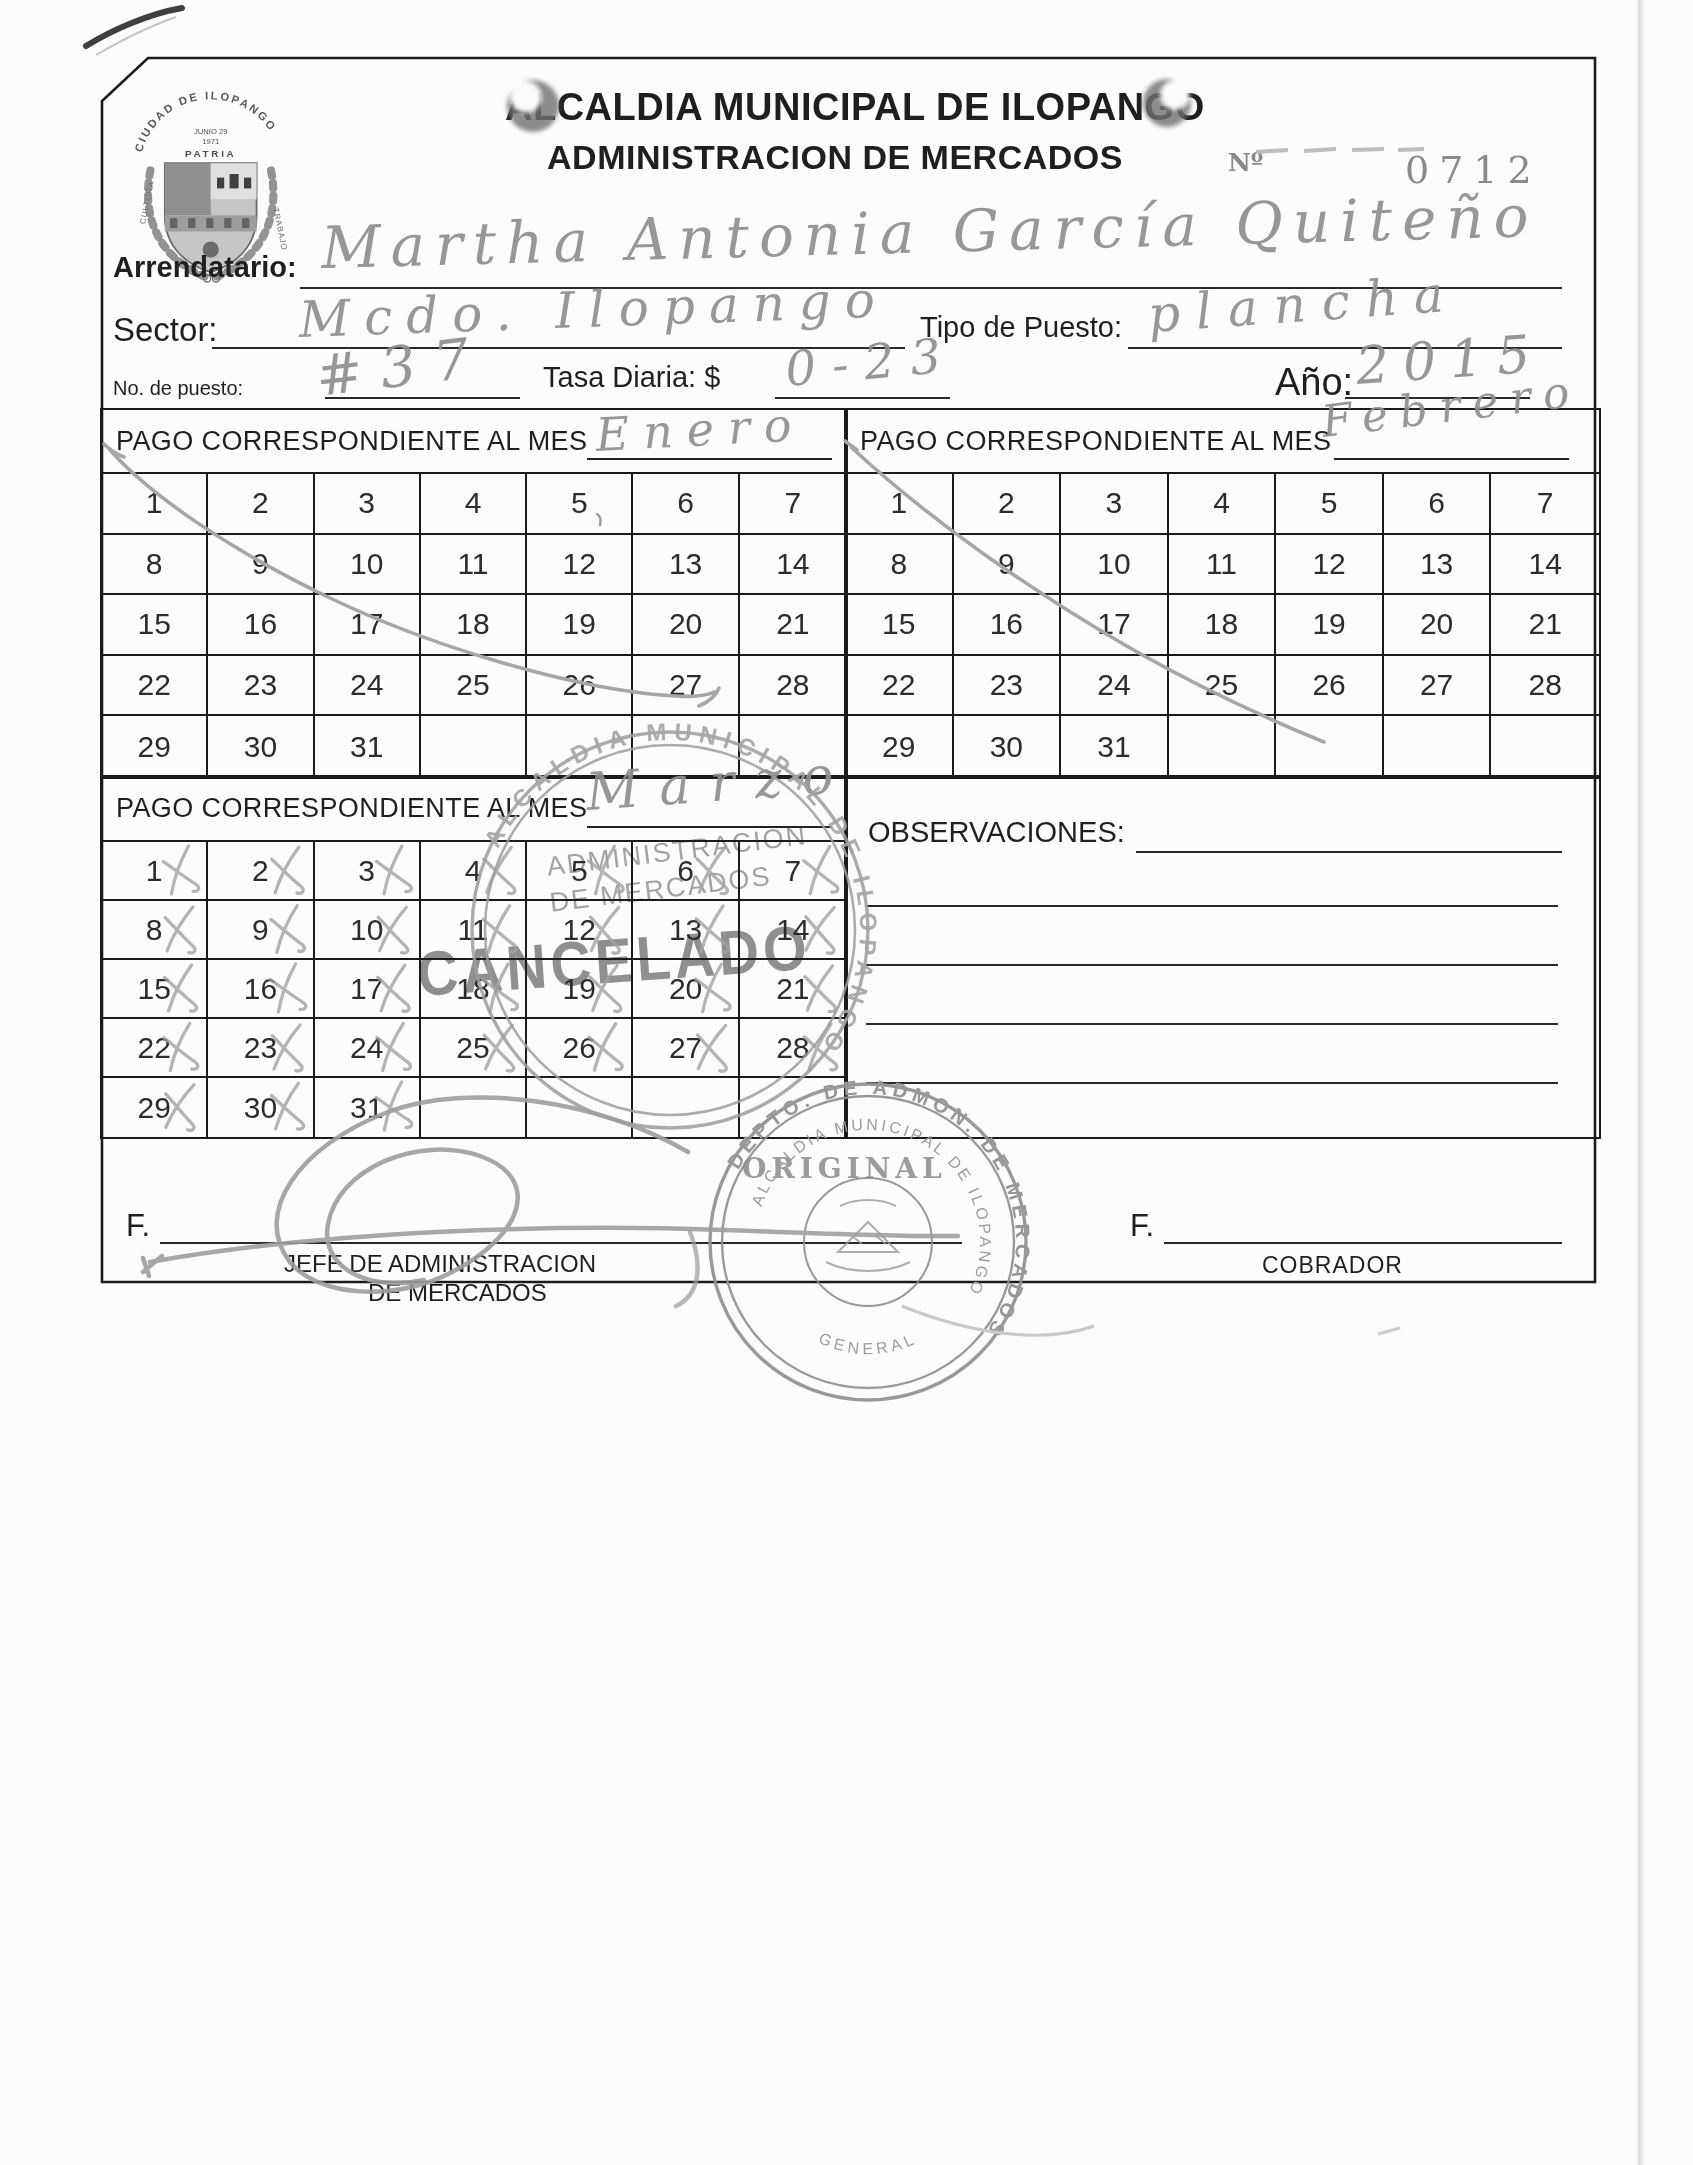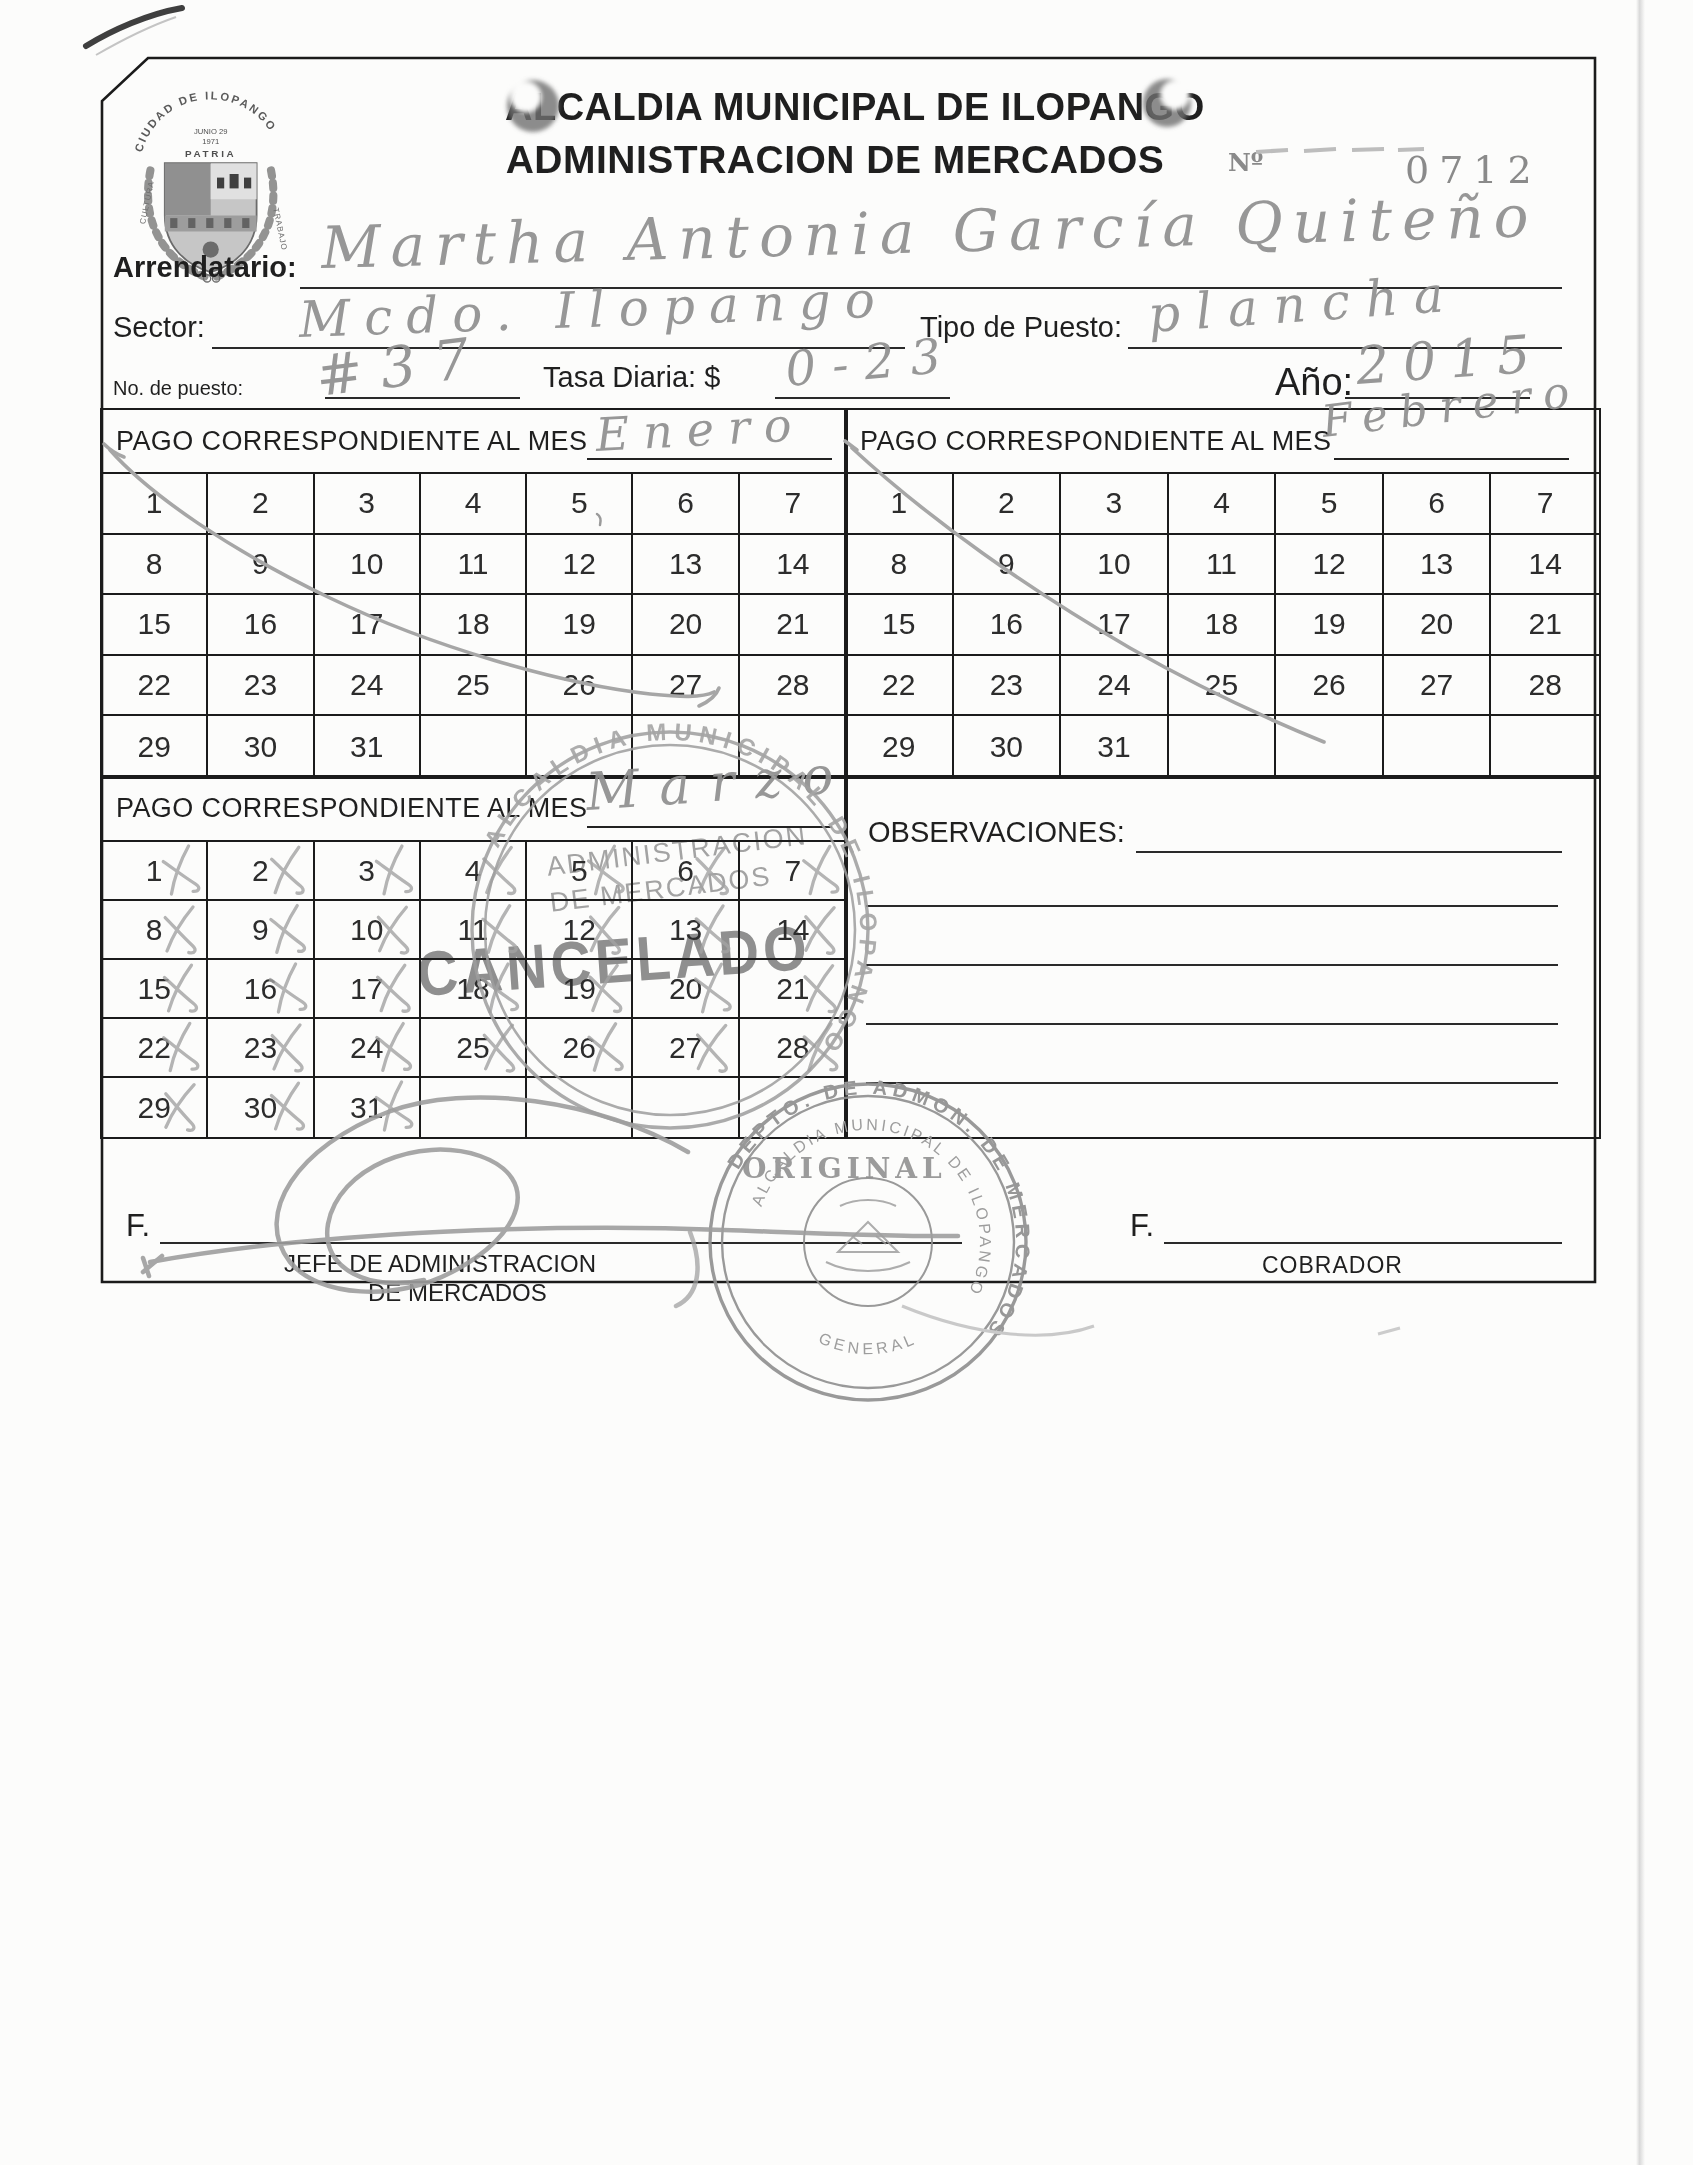--- a/index.html
+++ b/index.html
@@ -76,29 +76,29 @@
       <circle cx="103" cy="206" r="9" fill="#5a5a5a" opacity=".85"></circle>
       <path d="M 36,118 C 26,168 44,214 96,236" fill="none" stroke="#787878" stroke-width="9" stroke-dasharray="6 8" stroke-linecap="round" opacity=".8"></path>
       <path d="M 170,118 C 180,168 162,214 110,236" fill="none" stroke="#787878" stroke-width="9" stroke-dasharray="6 8" stroke-linecap="round" opacity=".8"></path>
       <text transform="rotate(-78 30 178)" x="30" y="178" font-size="9" letter-spacing="1" fill="#6e6e6e">CULTURA</text>
       <text transform="rotate(78 176 178)" x="158" y="178" font-size="9" letter-spacing="1" fill="#6e6e6e">TRABAJO</text>
       <circle cx="99" cy="238" r="4" fill="none" stroke="#6b6b6b" stroke-width="1.5"></circle>
       <circle cx="109" cy="238" r="4" fill="none" stroke="#6b6b6b" stroke-width="1.5"></circle>
     </svg>
 
     <div class="plabel" style="left:505px;top:86px;width:660px;text-align:center;font-size:38px;font-weight:700;letter-spacing:.5px;">ALCALDIA MUNICIPAL DE ILOPANGO</div>
-    <div class="plabel" style="left:505px;top:138px;width:660px;text-align:center;font-size:39px;font-weight:700;letter-spacing:.5px;">ADMINISTRACION DE MERCADOS</div>
+    <div class="plabel" style="left:505px;top:138px;width:660px;text-align:center;font-size:34px;font-weight:700;letter-spacing:.5px;">ADMINISTRACION DE MERCADOS</div>
 
     <div class="numero" style="left:1228px;top:148px;font-size:25px;font-weight:600;">Nº</div>
     <div class="numero" style="left:1405px;top:148px;font-size:38px;letter-spacing:10px;">0712</div>
 
     <div class="plabel" style="left:113px;top:251px;font-size:29px;font-weight:bold;">Arrendatario:</div>
     <div class="fline" style="left:300px;top:287px;width:1262px;"></div>
 
-    <div class="plabel" style="left:113px;top:311px;font-size:29px;">Sector:</div>
+    <div class="plabel" style="left:113px;top:311px;font-size:33px;">Sector:</div>
     <div class="fline" style="left:212px;top:347px;width:693px;"></div>
     <div class="plabel" style="left:920px;top:311px;font-size:29px;">Tipo de Puesto:</div>
     <div class="fline" style="left:1128px;top:347px;width:434px;"></div>
 
     <div class="plabel" style="left:113px;top:361px;font-size:20px;margin-top:16px;">No. de puesto:</div>
     <div class="fline" style="left:325px;top:397px;width:195px;"></div>
     <div class="plabel" style="left:543px;top:361px;font-size:29px;">Tasa Diaria: $</div>
     <div class="fline" style="left:775px;top:397px;width:175px;"></div>
     <div class="plabel" style="left:1275px;top:361px;font-size:38px;">Año:</div>
     <div class="fline" style="left:1345px;top:397px;width:185px;"></div>

